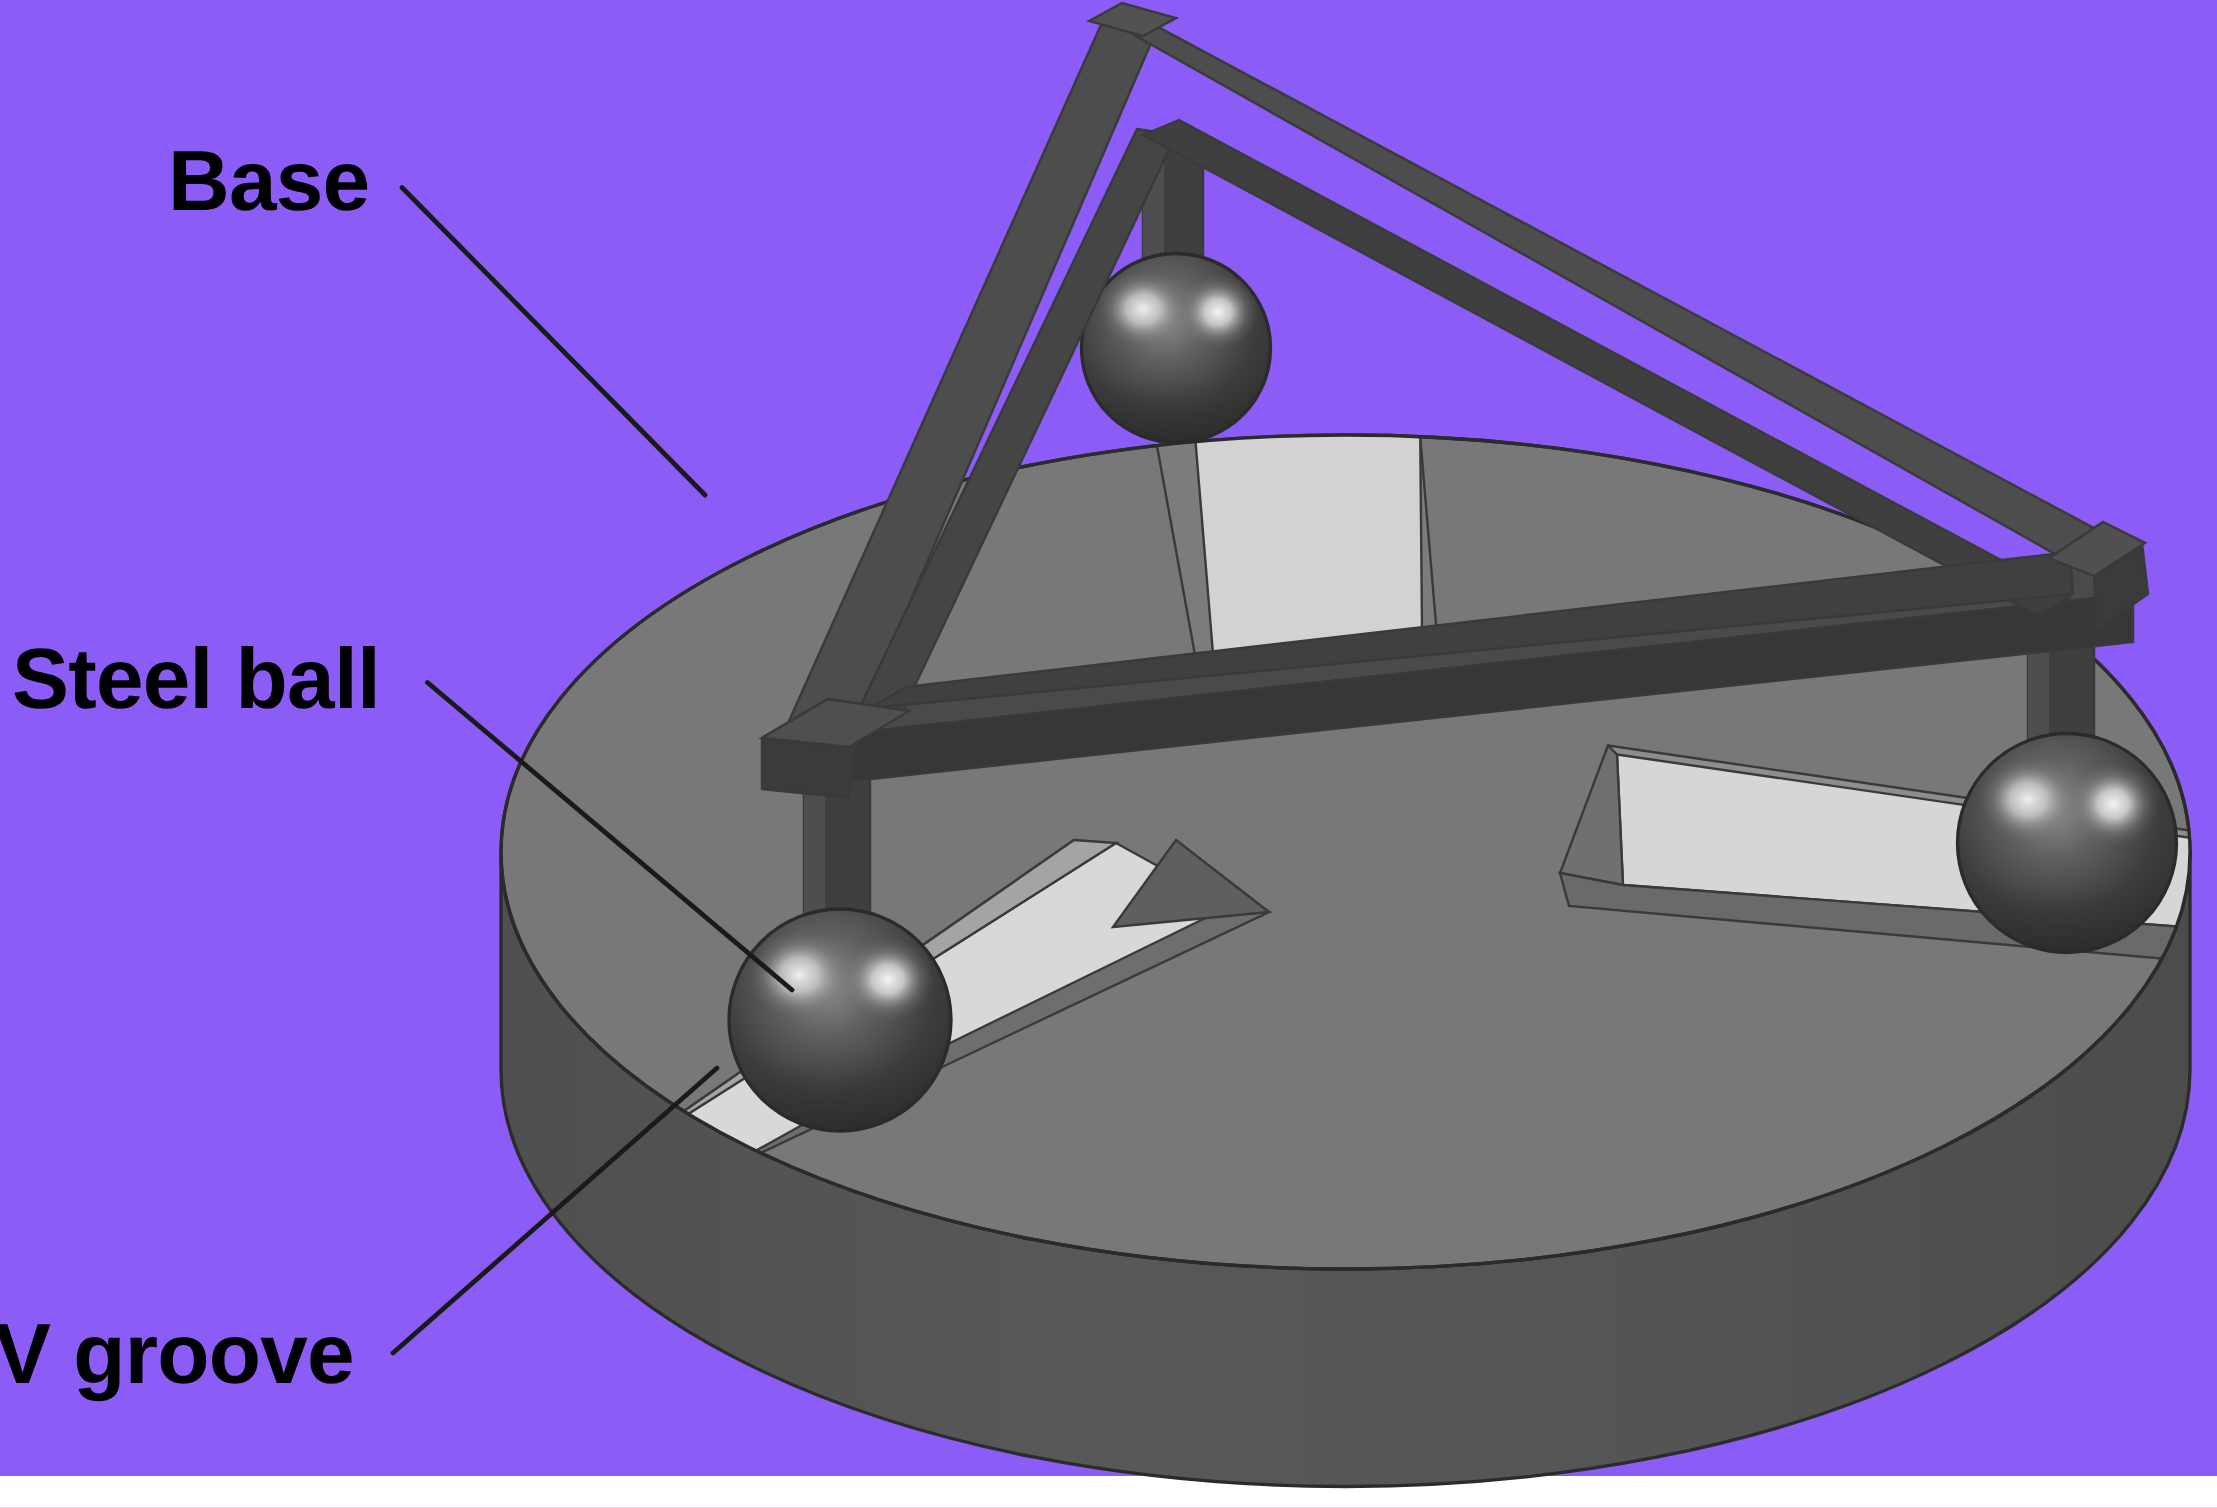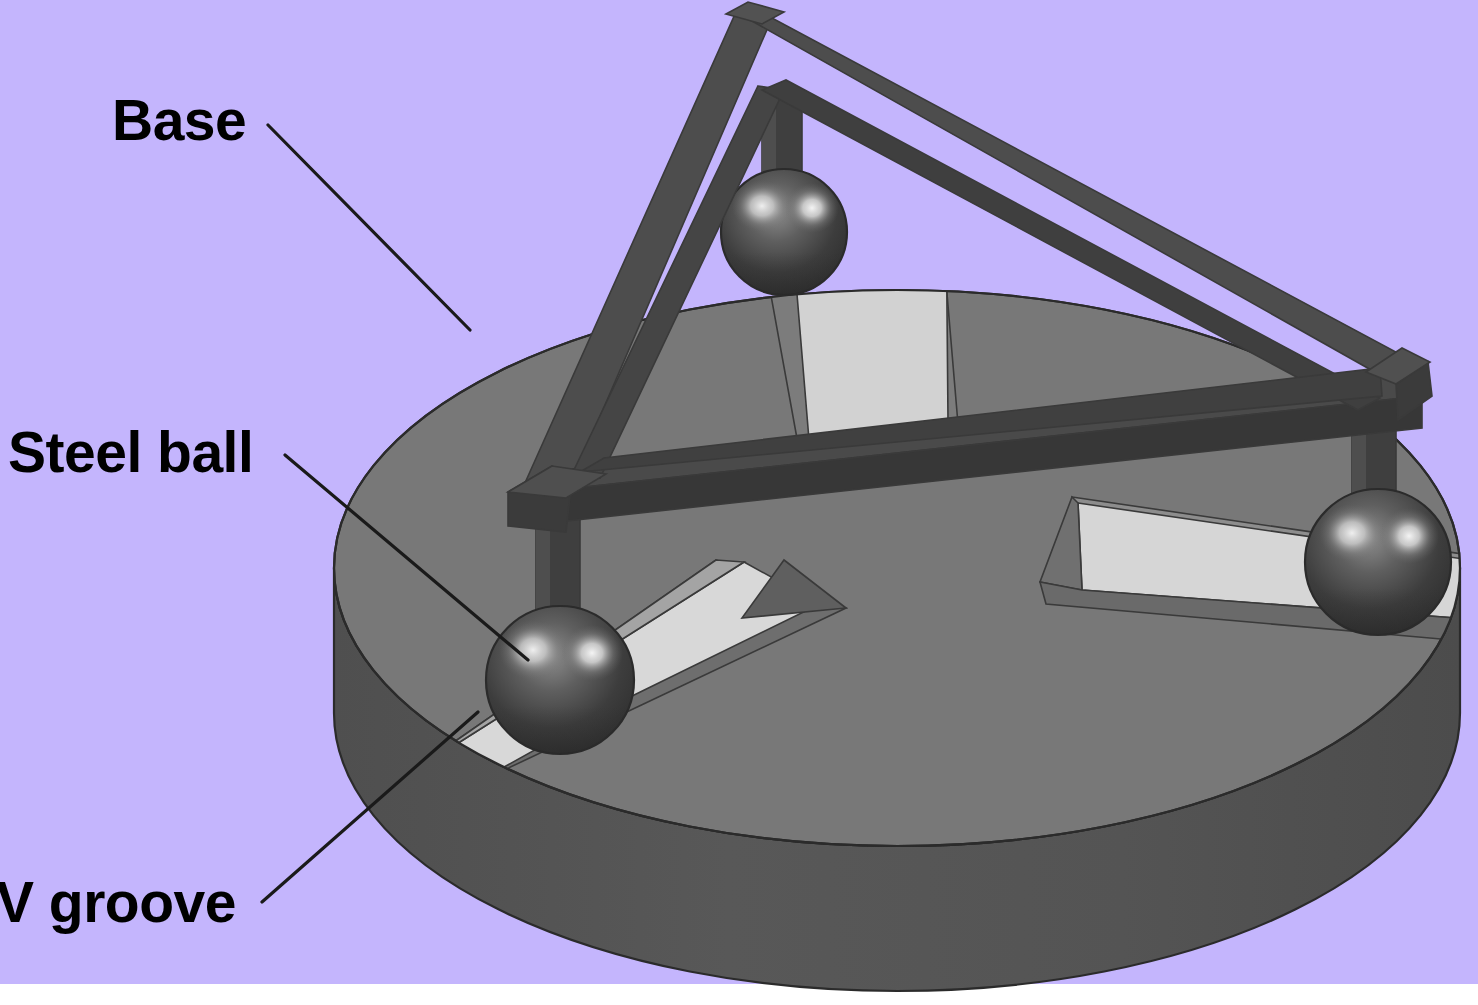--- a/index.html
+++ b/index.html
@@ -10,21 +10,21 @@
   body {
     width: 1478px;
     height: 1005px;
     overflow: hidden;
     font-family: "Liberation Sans", sans-serif;
   }
   #stage {
     position: relative;
     width: 1478px;
     height: 984px;
-    background: #c4b5fd;
+    background: #8b5cf6;
   }
   #scene {
     position: absolute;
     left: 0;
     top: 0;
     width: 1478px;
     height: 1005px;
   }
   .lbl {
     font-family: "Liberation Sans", sans-serif;

